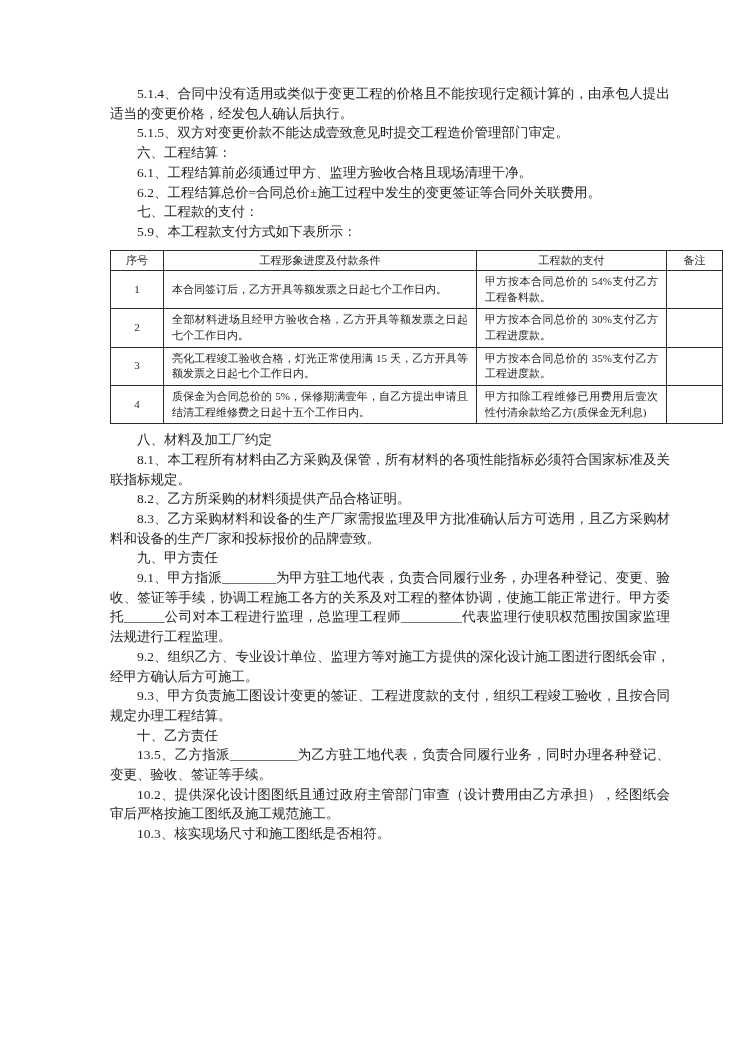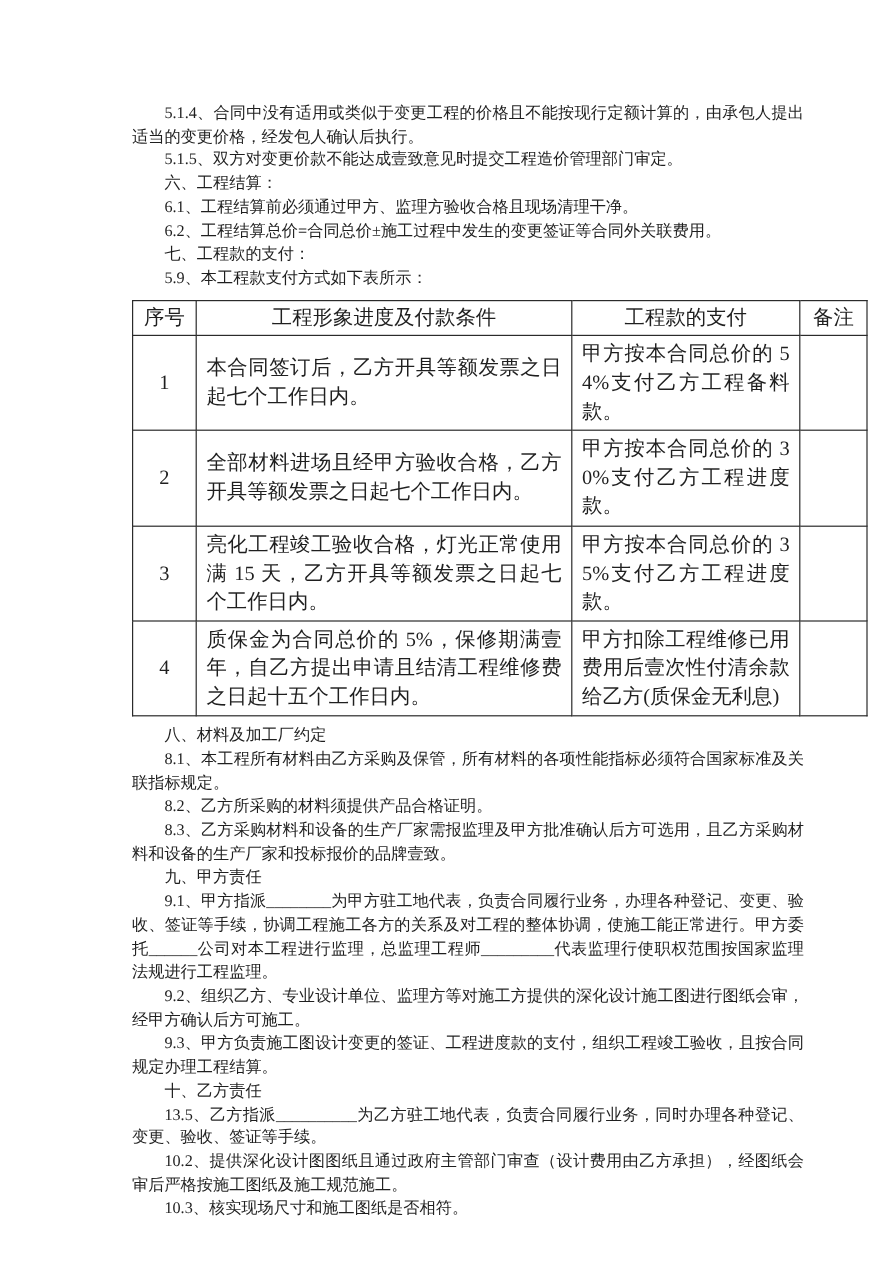--- a/index.html
+++ b/index.html
@@ -29,21 +29,21 @@
   .doc-para {
     margin: 0;
     text-indent: 2em;
     word-break: break-all;
   }
   table.payment-table {
     width: 612px;
     border-collapse: collapse;
     table-layout: fixed;
     margin: 8px 0 6px 0;
-    font-size: 17px;
+    font-size: 11px;
     color: #1f1f1f;
   }
   table.payment-table th,
   table.payment-table td {
     border: 1px solid #2b2b2b;
     padding: 3px 8px;
     line-height: 1.42;
     vertical-align: middle;
     word-break: break-all;
   }

